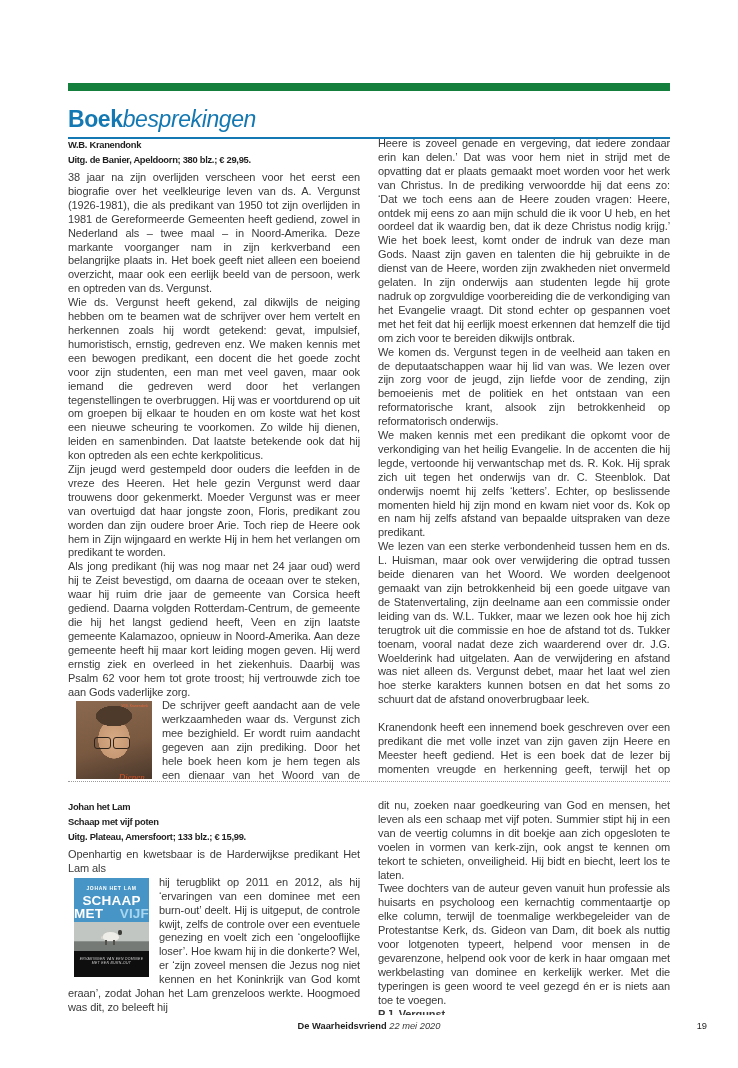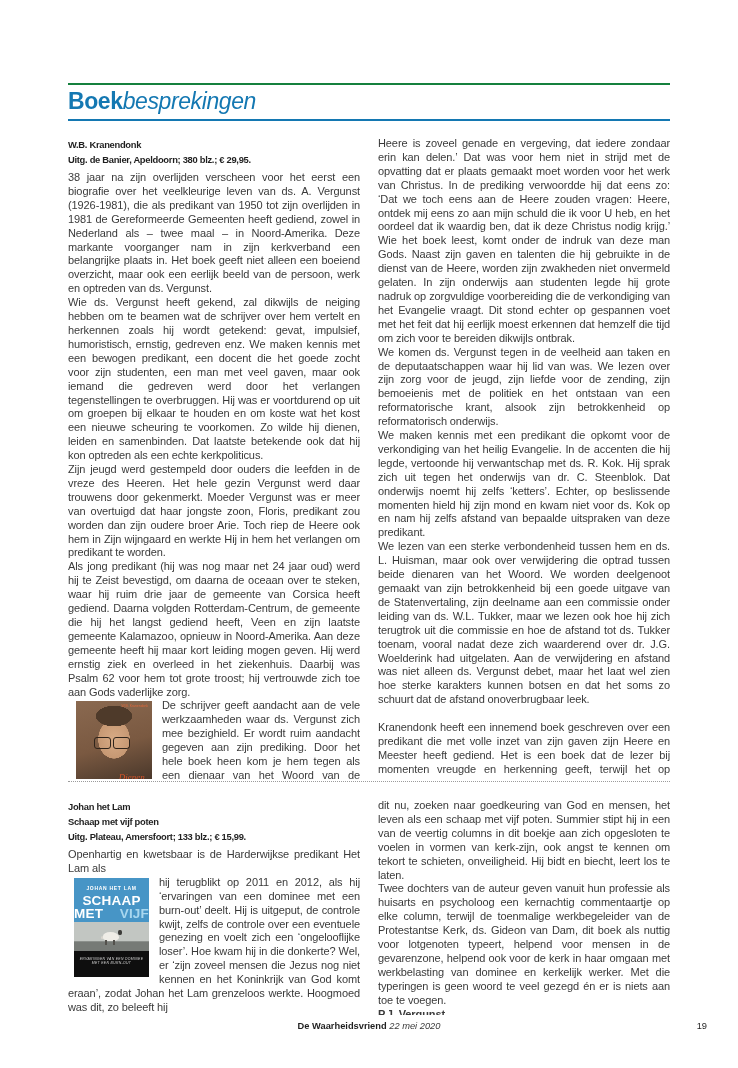--- a/index.html
+++ b/index.html
@@ -1,22 +1,22 @@
 <!DOCTYPE html>
 <html><head>
 <meta charset="utf-8">
 <style>
   html,body{margin:0;padding:0;background:#e8e8e8;}
   .page{position:relative;width:738px;height:1068px;background:#ffffff;margin:0 auto;
         font-family:"Liberation Sans","DejaVu Sans",sans-serif;overflow:hidden;}
 
   
   .masthead{position:absolute;left:68px;width:602px;top:83px;
-            border-top:2px solid #15803d;border-bottom:2px solid #1478b2;
-            padding:4px 0 5px;}
+            border-top:8px solid #15803d;border-bottom:2px solid #1478b2;
+            padding:16px 0 5px;}
   .masthead h1{margin:0;font-size:23px;line-height:25px;color:#1478b2;
                font-weight:400;letter-spacing:-0.4px;}
   .masthead h1 .tb{font-weight:700;}
   .masthead h1 .ti{font-style:italic;}
 
   
   .review{position:absolute;left:68px;width:602px;display:flex;gap:18px;}
   .review.r1{top:137px;height:642px;overflow:hidden;}
   .review.r2{top:799px;height:216px;overflow:hidden;}
   .col{width:292px;flex:0 0 292px;}

